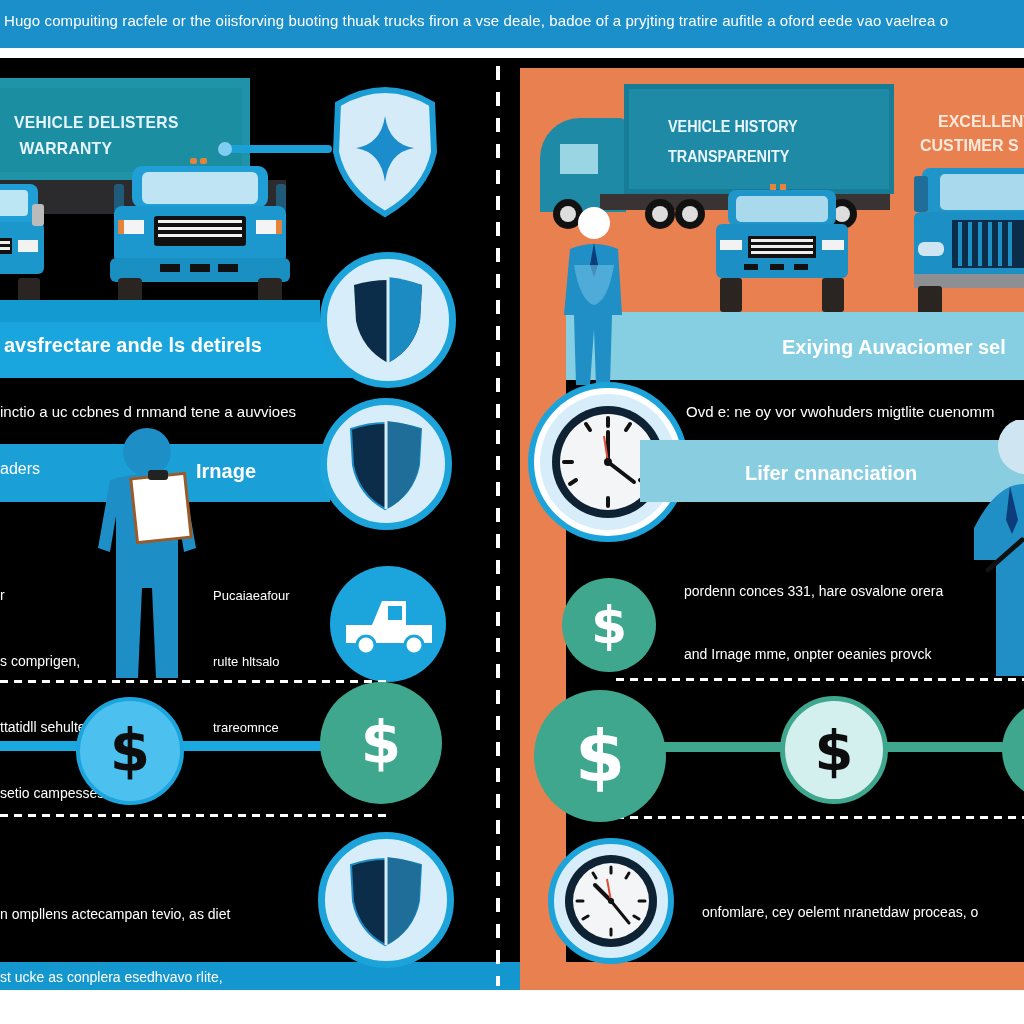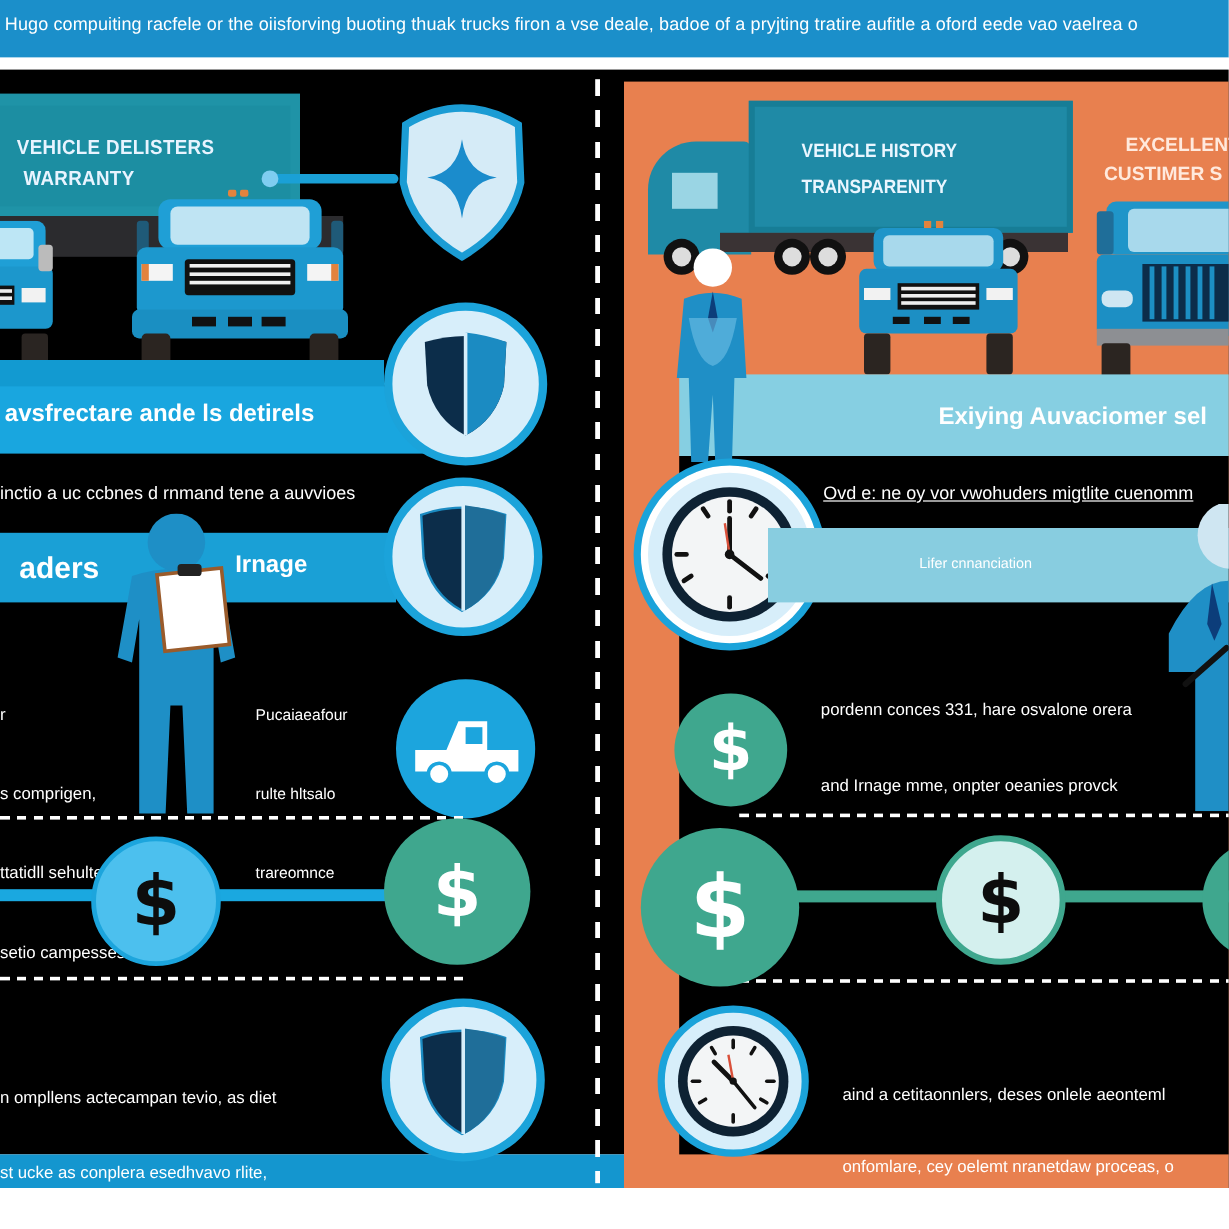--- a/index.html
+++ b/index.html
@@ -32,21 +32,21 @@
   .connector-line { left: 222px; top: 145px; width: 110px; height: 8px; background: #1aa0d6; border-radius: 4px; }
   .connector-dot { left: 218px; top: 142px; width: 14px; height: 14px; border-radius: 50%; background: #7fcdf0; }
 
   .left-ground { left: 0; top: 300px; width: 320px; height: 26px; background: #129ad1; }
   .left-banner { left: 0; top: 322px; width: 360px; height: 56px; background: #19a6df; }
   .left-banner-text { left: 4px; top: 334px; color: #ffffff; font-weight: bold; font-size: 20px; white-space: nowrap; }
 
   .left-subline { left: 0; top: 403px; color: #ffffff; font-size: 15px; white-space: nowrap; }
 
   .left-band { left: 0; top: 444px; width: 330px; height: 58px; background: #1aa0d6; }
-  .left-band-a { left: 16px; top: 460px; color: #ffffff; font-weight: bold; font-size: 25px; }
+  .left-band-a { left: 0; top: 460px; color: #ffffff; font-weight: normal; font-size: 16px; }
   .left-band-b { left: 196px; top: 460px; color: #ffffff; font-weight: bold; font-size: 20px; }
 
   .left-para { left: 0; top: 540px; color: #ffffff; font-size: 14px; line-height: 22px; white-space: pre; }
   .left-para2 { left: 213px; top: 541px; color: #ffffff; font-size: 13px; line-height: 22px; white-space: pre; }
 
   .dash-h { height: 3px; background: repeating-linear-gradient(to right, #ffffff 0 8px, transparent 8px 14px); }
   .solid-blue-line { left: 0; top: 741px; width: 340px; height: 10px; background: #1aa8e0; }
 
   .bottom-para-left { left: 0; top: 862px; color: #ffffff; font-size: 14px; line-height: 21px; white-space: pre; }
 
@@ -61,23 +61,23 @@
 
   
   .right-truck-box { left: 624px; top: 84px; width: 270px; height: 110px; background: #1f8aa6; border: 5px solid #177d96; }
   .right-truck-text { left: 668px; top: 112px; color: #eaf6ff; font-weight: bold; font-size: 16px; line-height: 30px; transform: scaleX(0.9); transform-origin: left top; white-space: nowrap; }
   .right-cab { left: 540px; top: 118px; width: 86px; height: 94px; background: #1f8aa6; border-radius: 40px 6px 0 0; }
   .right-cab-window { left: 560px; top: 144px; width: 38px; height: 30px; background: #9ad5e4; }
   .right-chassis { left: 600px; top: 194px; width: 290px; height: 16px; background: #3a3334; }
   .excellent-text { left: 920px; top: 110px; color: #ffe9dd; font-weight: bold; font-size: 16px; line-height: 24px; white-space: nowrap; }
   .right-banner { left: 566px; top: 312px; width: 458px; height: 68px; background: #86cfe2; }
   .right-banner-text { left: 782px; top: 336px; color: #ffffff; font-weight: bold; font-size: 20px; white-space: nowrap; }
-  .right-subline { left: 686px; top: 403px; color: #ffffff; font-size: 15px; white-space: nowrap; text-decoration: underline; }
+  .right-subline { left: 686px; top: 403px; color: #ffffff; font-size: 15px; white-space: nowrap; }
   .right-band { left: 640px; top: 440px; width: 384px; height: 62px; background: #88cde0; }
-  .right-band-text { left: 766px; top: 462px; color: #ffffff; font-weight: normal; font-size: 12px; white-space: nowrap; }
+  .right-band-text { left: 745px; top: 462px; color: #ffffff; font-weight: bold; font-size: 20px; white-space: nowrap; }
   .right-para { left: 684px; top: 539px; color: #ffffff; font-size: 14px; line-height: 21px; white-space: pre; }
   .right-bottom-para { left: 702px; top: 862px; color: #ffffff; font-size: 14px; line-height: 20px; white-space: pre; }
   .green-line { left: 630px; top: 742px; width: 394px; height: 10px; background: #3fa78e; }
 </style>
 </head>
 <body>
 
 <div class="abs top-banner"></div>
 <div class="abs top-banner-text">Hugo compuiting racfele or the oiisforving buoting thuak trucks firon a vse deale, badoe of a pryjting tratire aufitle a oford eede vao vaelrea o</div>
 <div class="abs white-gap"></div>
@@ -358,17 +358,16 @@
         <line x1="76" y1="66" x2="71" y2="63"></line>
     </g>
     <line x1="48" y1="48" x2="32" y2="32" stroke="#111" stroke-width="4" stroke-linecap="round"></line>
     <line x1="48" y1="48" x2="66" y2="70" stroke="#111" stroke-width="3" stroke-linecap="round"></line>
     <line x1="48" y1="48" x2="44" y2="26" stroke="#d9503a" stroke-width="2"></line>
     <circle cx="48" cy="48" r="3" fill="#111"></circle>
   </svg>
 </div>
 
 <div class="abs right-bottom-para">
-  <div>aind a cetitaonnlers, deses onlele aeonteml</div>
   <div>onfomlare, cey oelemt nranetdaw proceas, o</div>
 </div>
 
 <div class="abs bottom-white"></div>
 
 </body></html>

